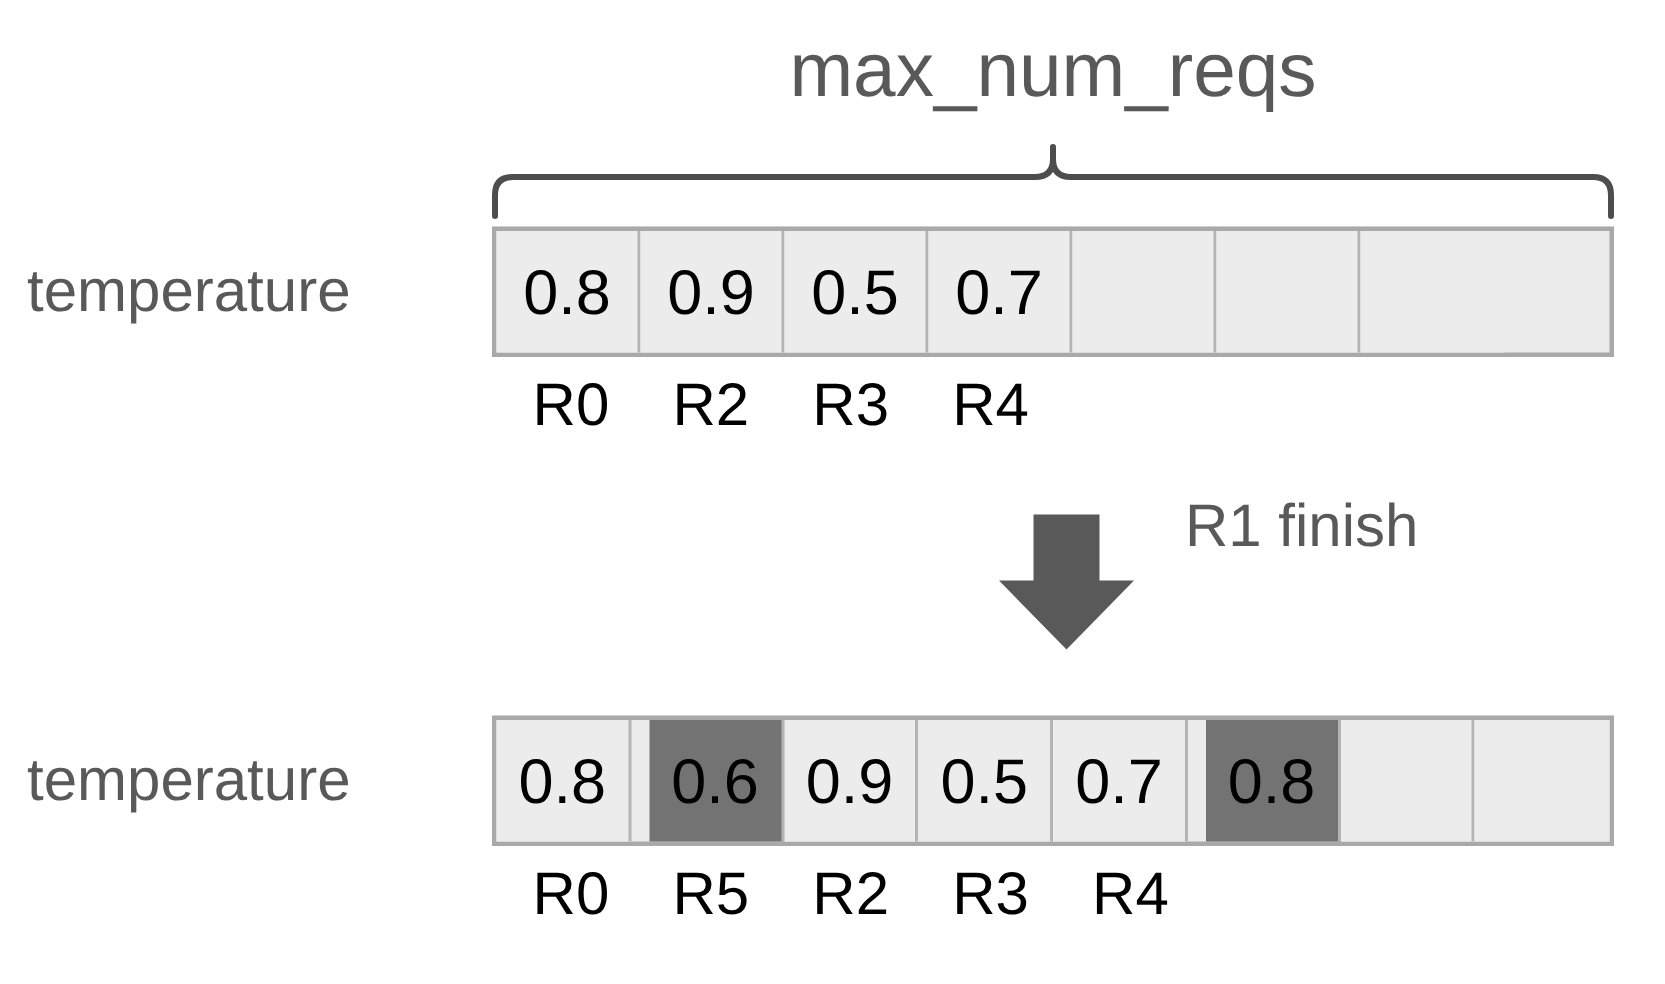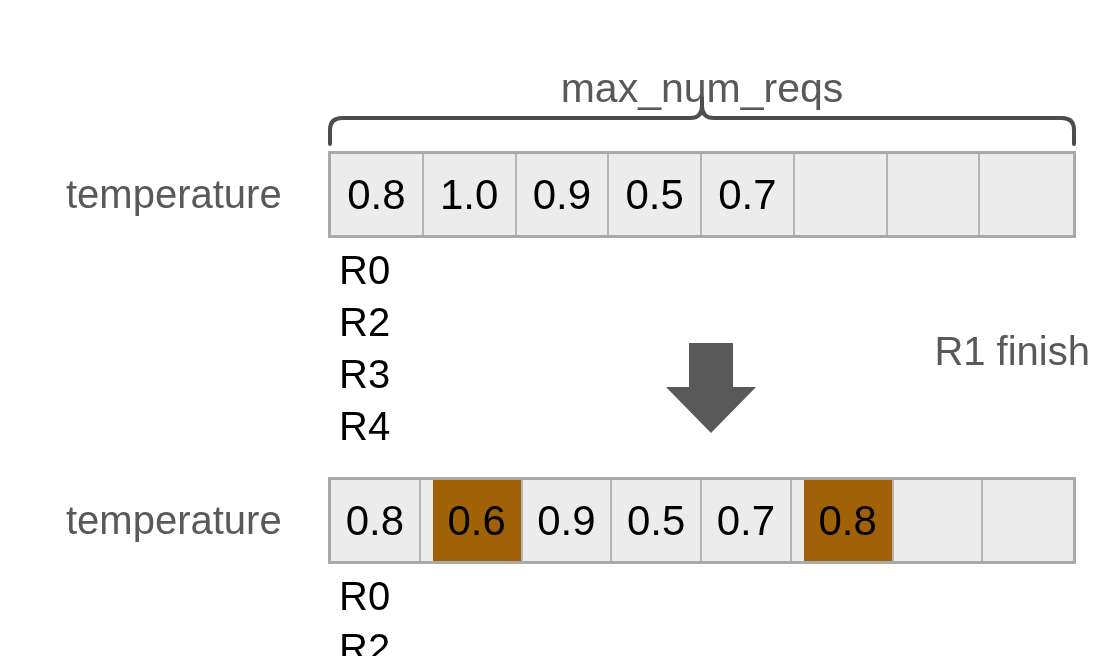--- a/index.html
+++ b/index.html
@@ -16,25 +16,24 @@
     -webkit-font-smoothing: antialiased;
   }
 
   
   #diagram-title {
     position: absolute;
     left: 328px;
     top: 22px;
     width: 748px;
     text-align: center;
-    font-size: 41px;
+    font-size: 51px;
     line-height: 50px;
     color: #595959;
     white-space: nowrap;
-    margin-top: 41px;
   }
 
   
   #brace-wrap {
     position: absolute;
     left: 326px;
     top: 96px;
     width: 752px;
     height: 50px;
   }
@@ -52,21 +51,20 @@
   .row-label {
     position: absolute;
     left: 18px;
     top: 16px;
     width: 292px;
     text-align: left;
     font-size: 40px;
     line-height: 54px;
     color: #595959;
     white-space: nowrap;
-    margin-left: 48px;
   }
 
   .cell-row {
     position: absolute;
     left: 328px;
     top: 0;
     display: flex;
     border: 3px solid #a9a9a9;
     box-sizing: border-box;
     width: 748px;
@@ -80,30 +78,29 @@
     border-right: 2px solid #b4b4b4;
     display: flex;
     align-items: center;
     justify-content: center;
     font-size: 42px;
     line-height: 1;
     color: #000000;
     background: #ececec;
   }
   .cell:last-child { border-right: none; }
-  .cell.highlight { background: #a16207; margin-left: 12px; }
+  .cell.highlight { background: #737373; margin-left: 12px; }
   .cell.empty { color: transparent; }
 
   .tag-row {
     position: absolute;
-    left: 318px;
+    left: 334px;
     top: 93px;
     display: flex;
     width: 748px;
-    flex-direction: column;
   }
   .tag {
     width: 93.25px;
     text-align: center;
     font-size: 40px;
     line-height: 52px;
     color: #000000;
     white-space: nowrap;
   }
 
@@ -122,41 +119,40 @@
     position: absolute;
     left: 790px;
     top: 325px;
     width: 300px;
     text-align: left;
     font-size: 40px;
     line-height: 52px;
     color: #595959;
     white-space: nowrap;
   }
-  #transition-note div { white-space: nowrap; text-align: right; }
+  #transition-note div { white-space: nowrap; }
 </style>
 </head>
 <body>
 
 <div id="diagram-title">max_num_reqs</div>
 
 <div id="brace-wrap">
   <svg width="752" height="50" viewBox="0 0 752 50" fill="none" xmlns="http://www.w3.org/2000/svg">
     <path d="M 4 48 L 4 34 Q 4 22 16 22 L 364 22 Q 376 22 376 10 L 376 2
              L 376 10 Q 376 22 388 22 L 736 22 Q 748 22 748 34 L 748 48" stroke="#4d4d4d" stroke-width="4" fill="none" stroke-linecap="round" stroke-linejoin="round"></path>
   </svg>
 </div>
 
 <div class="row-block" id="row-block-1">
 
   <div class="row-label">temperature</div>
 
   <div class="cell-row">
     <div class="cell">0.8</div>
-    <div class="cell">1.0</div>
     <div class="cell">0.9</div>
     <div class="cell">0.5</div>
     <div class="cell">0.7</div>
     <div class="cell empty"></div>
     <div class="cell empty"></div>
     <div class="cell empty"></div>
   </div>
 
   <div class="tag-row">
     <div class="tag">R0</div>
@@ -189,19 +185,20 @@
     <div class="cell">0.9</div>
     <div class="cell">0.5</div>
     <div class="cell">0.7</div>
     <div class="cell highlight">0.8</div>
     <div class="cell empty"></div>
     <div class="cell empty"></div>
   </div>
 
   <div class="tag-row">
     <div class="tag">R0</div>
+    <div class="tag">R5</div>
     <div class="tag">R2</div>
     <div class="tag">R3</div>
     <div class="tag">R4</div>
     <div class="tag"></div>
     <div class="tag"></div>
   </div>
 </div>
 
 </body></html>

